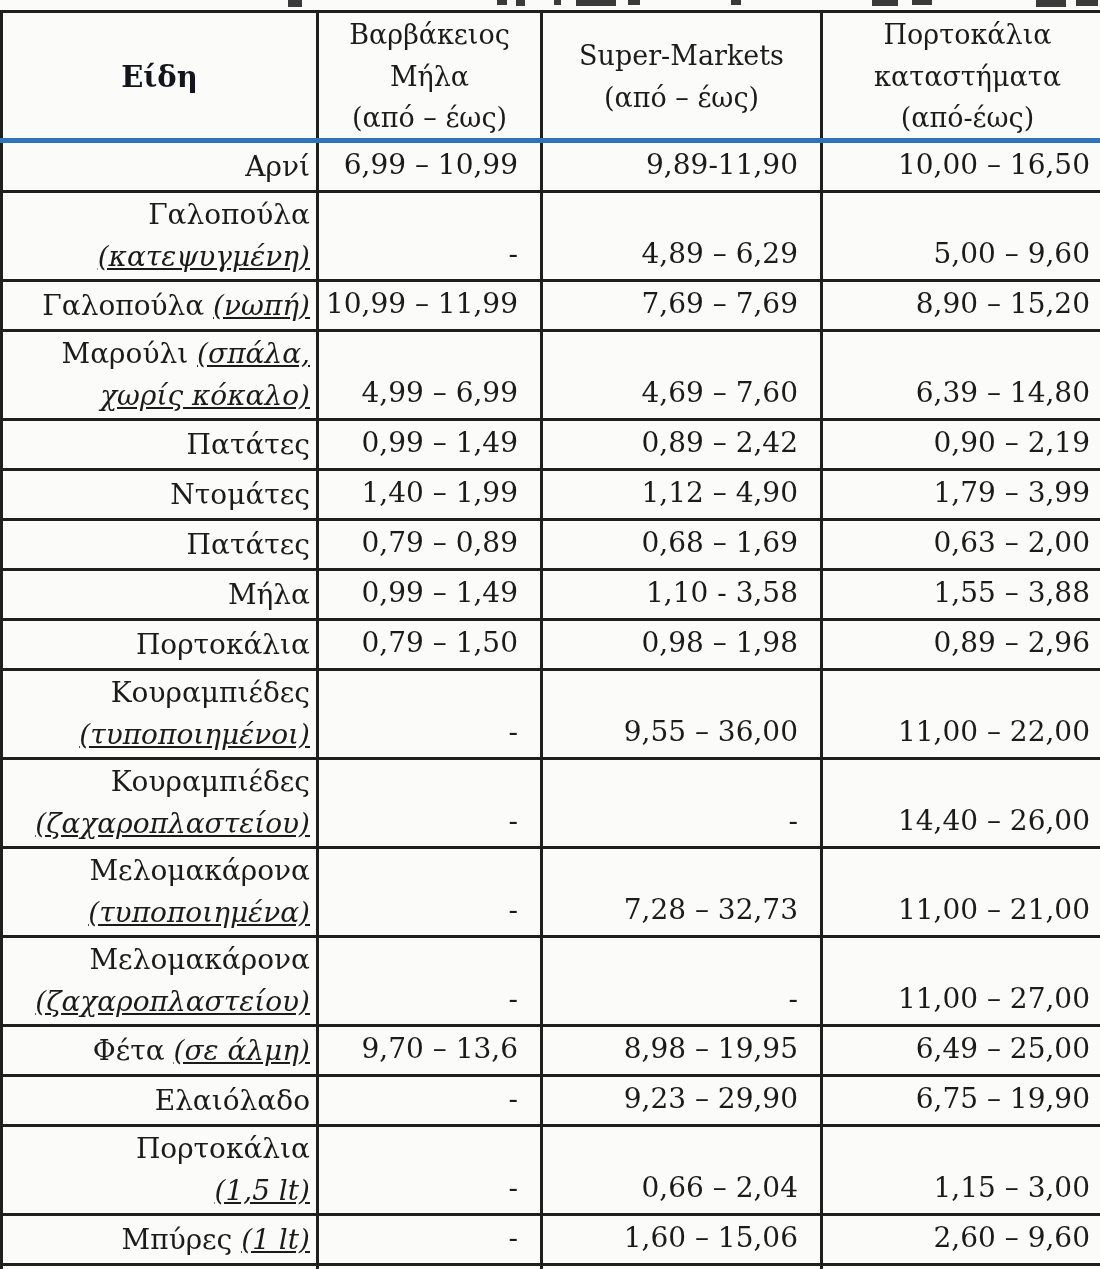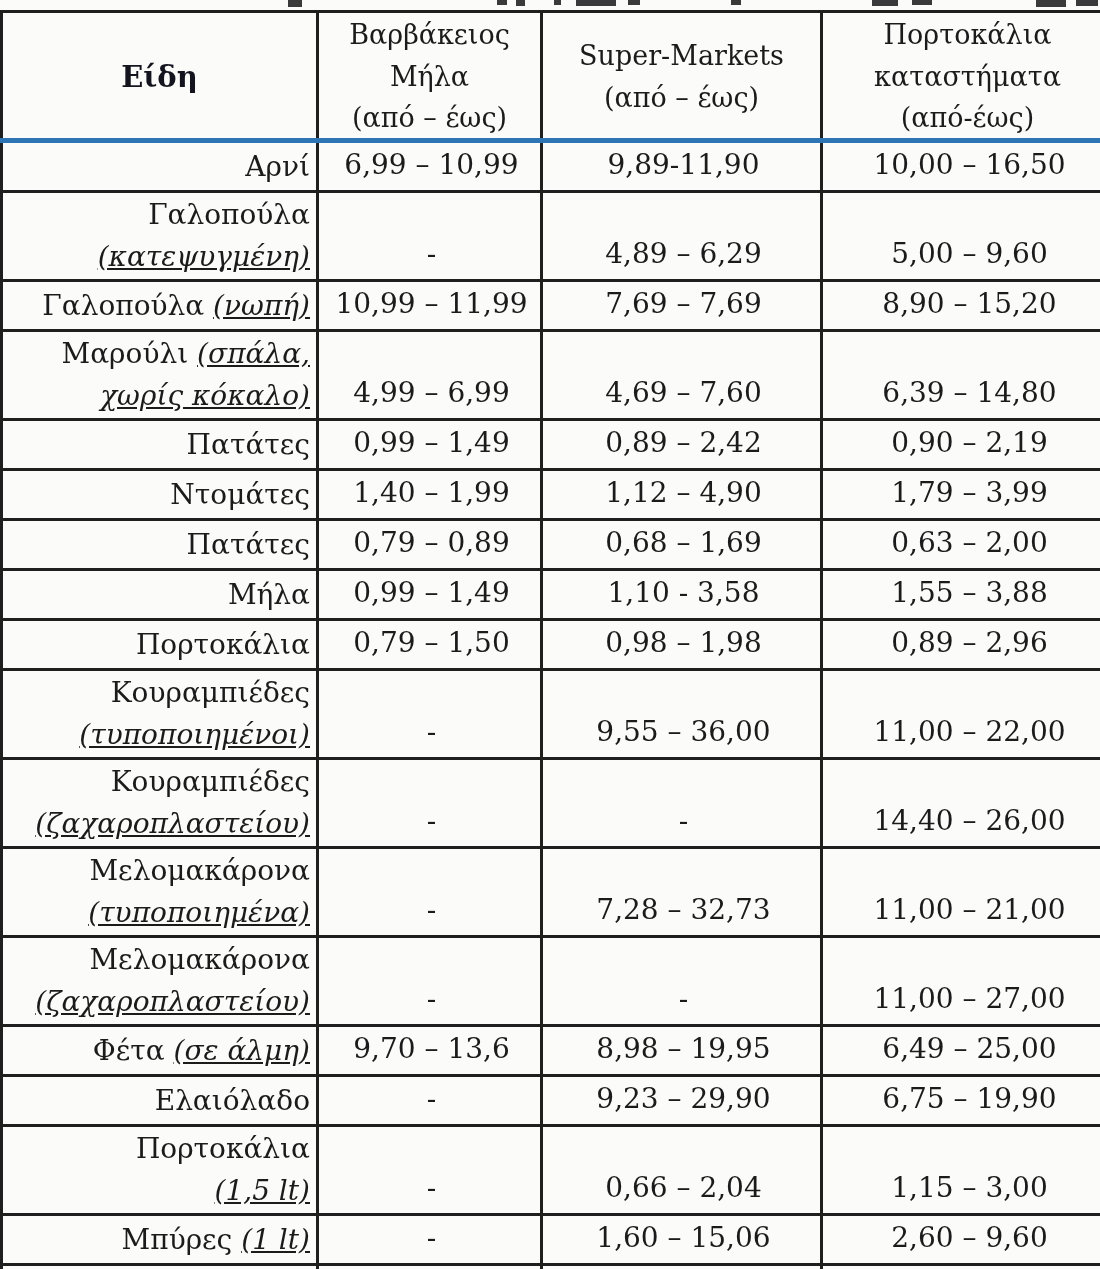--- a/index.html
+++ b/index.html
@@ -55,25 +55,25 @@
     padding: 0 4px;
   }
   td.item-cell {
     text-align: right;
     vertical-align: middle;
     font-size: 28px;
     line-height: 1.5;
     padding: 1px 6px;
   }
   td.value-cell {
-    text-align: center;
+    text-align: right;
     vertical-align: bottom;
     font-size: 28px;
     line-height: 1.5;
-    padding: 1px 0 4px 4px;
+    padding: 1px 22px 4px 4px;
     white-space: nowrap;
   }
   .q { font-style: italic; text-decoration: underline; }
   #header-underline {
     position: absolute;
     left: 0;
     top: 138px;
     width: 1100px;
     height: 5px;
     background: #2e75b6;

